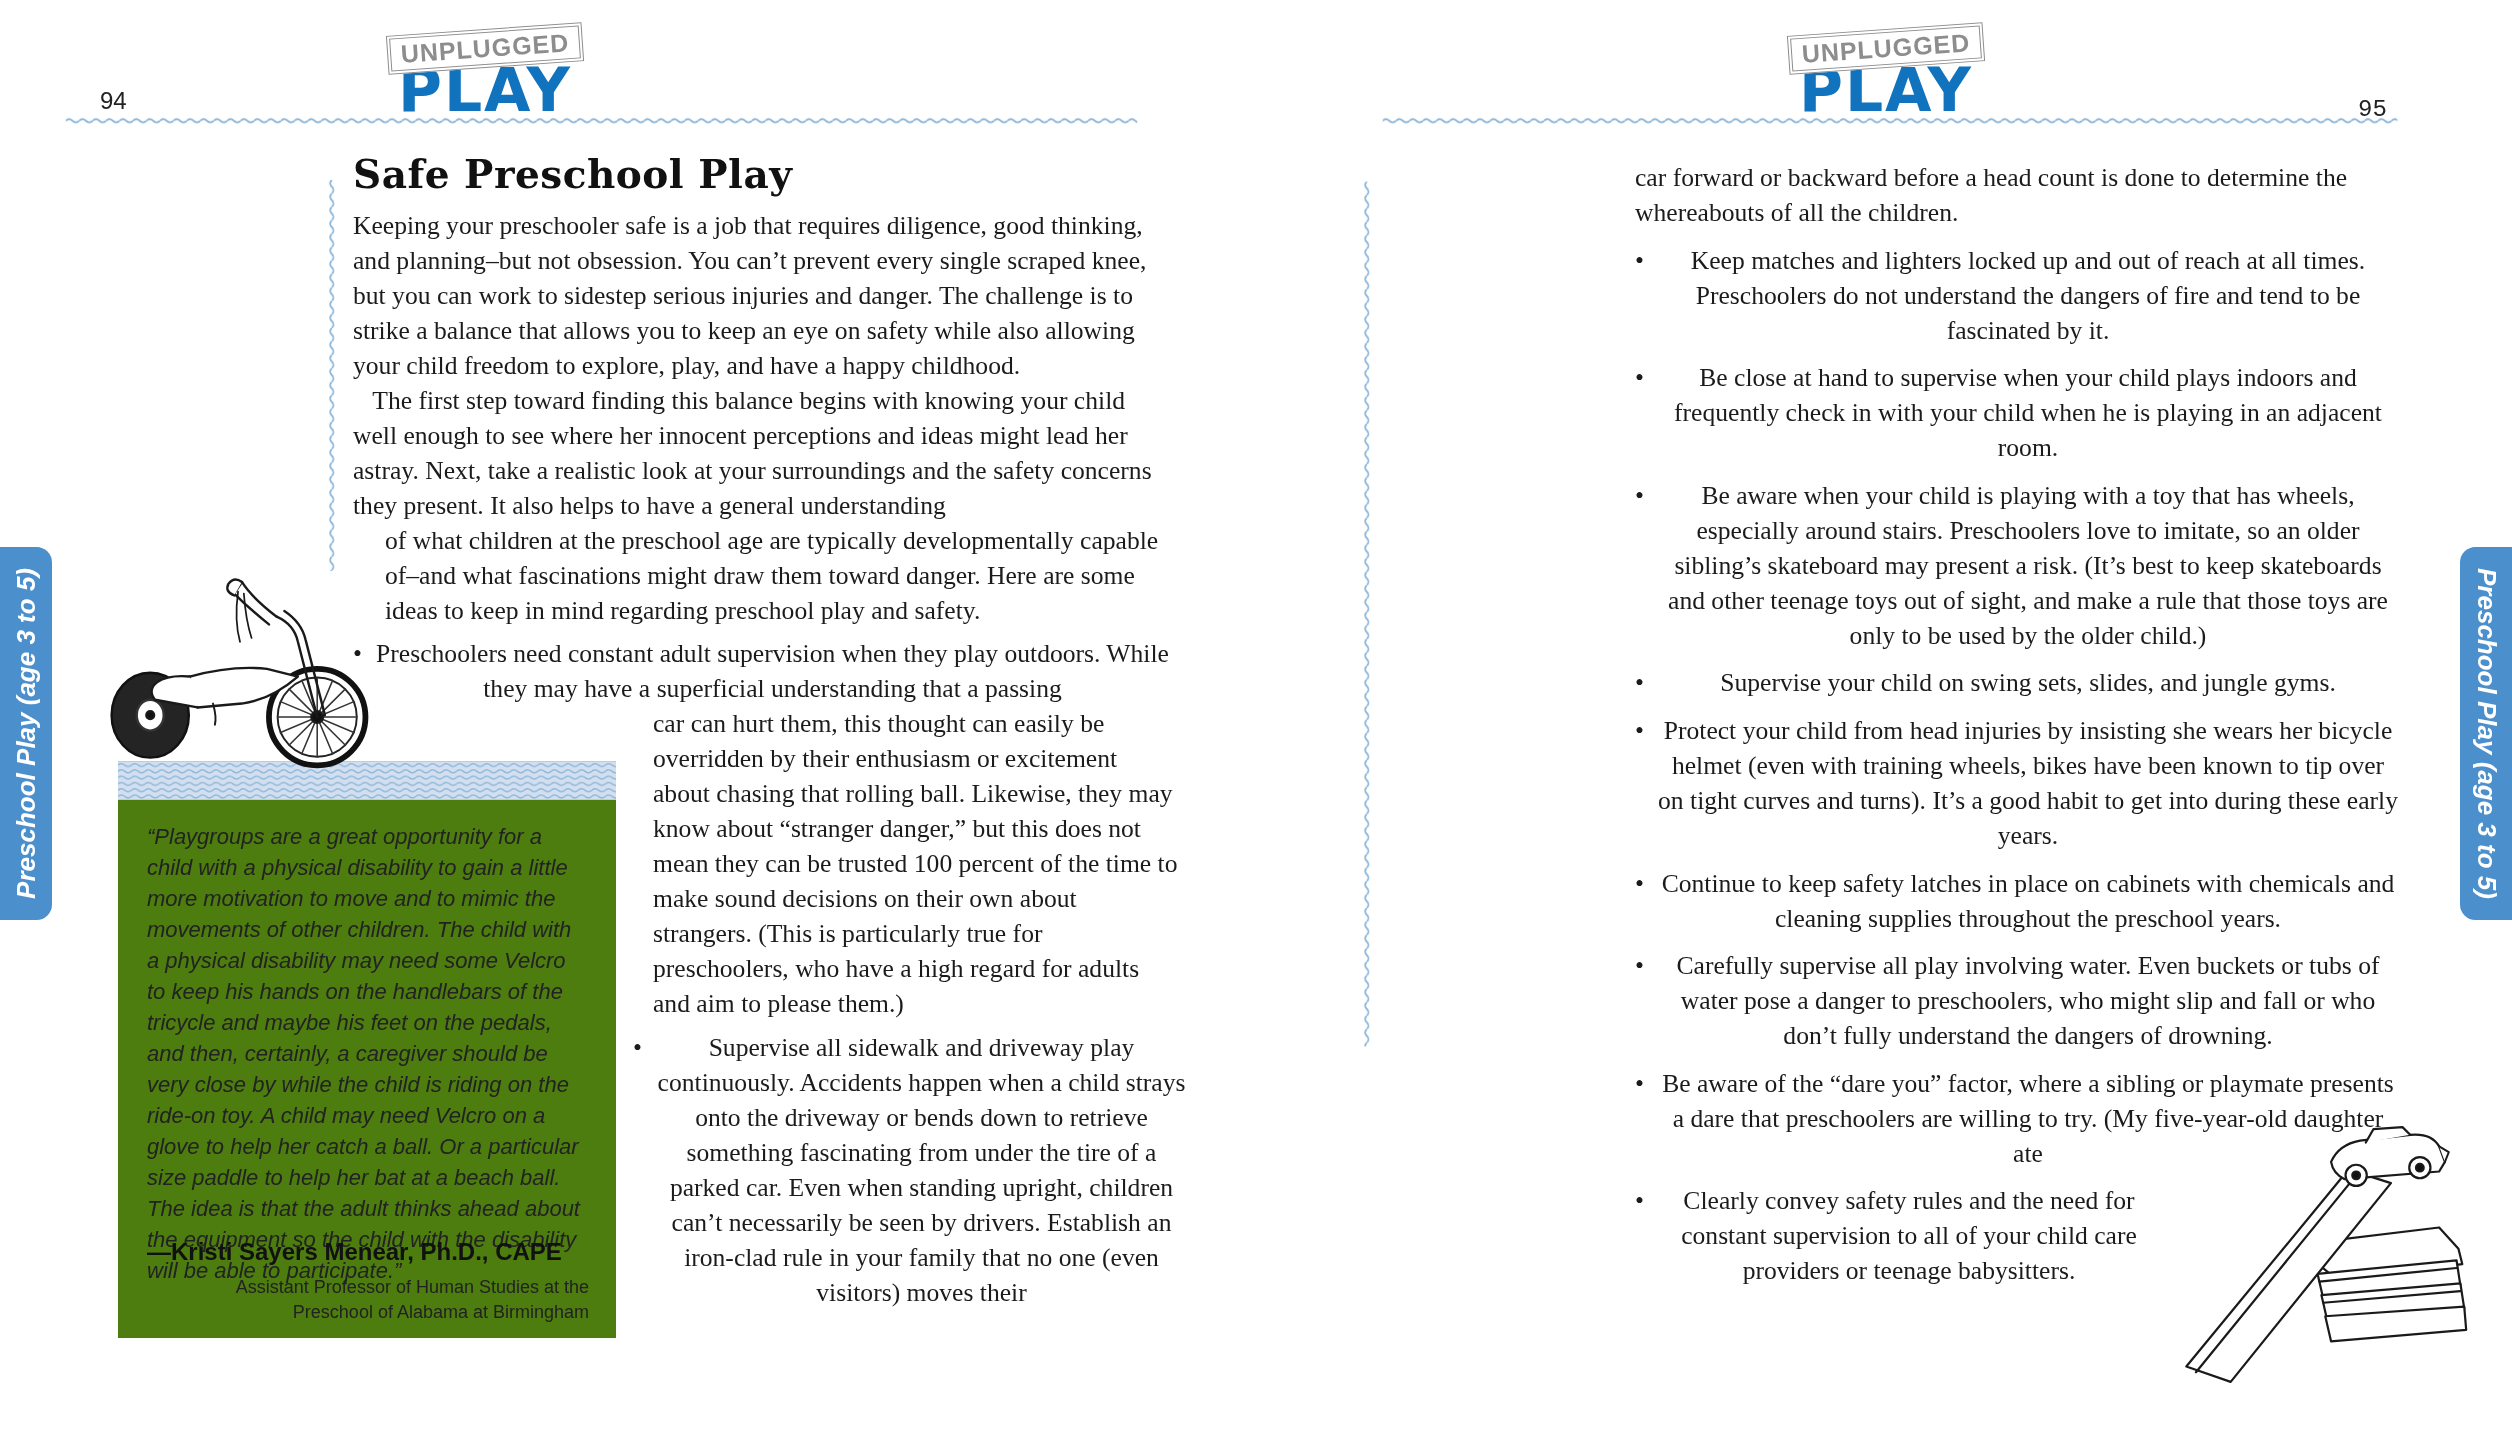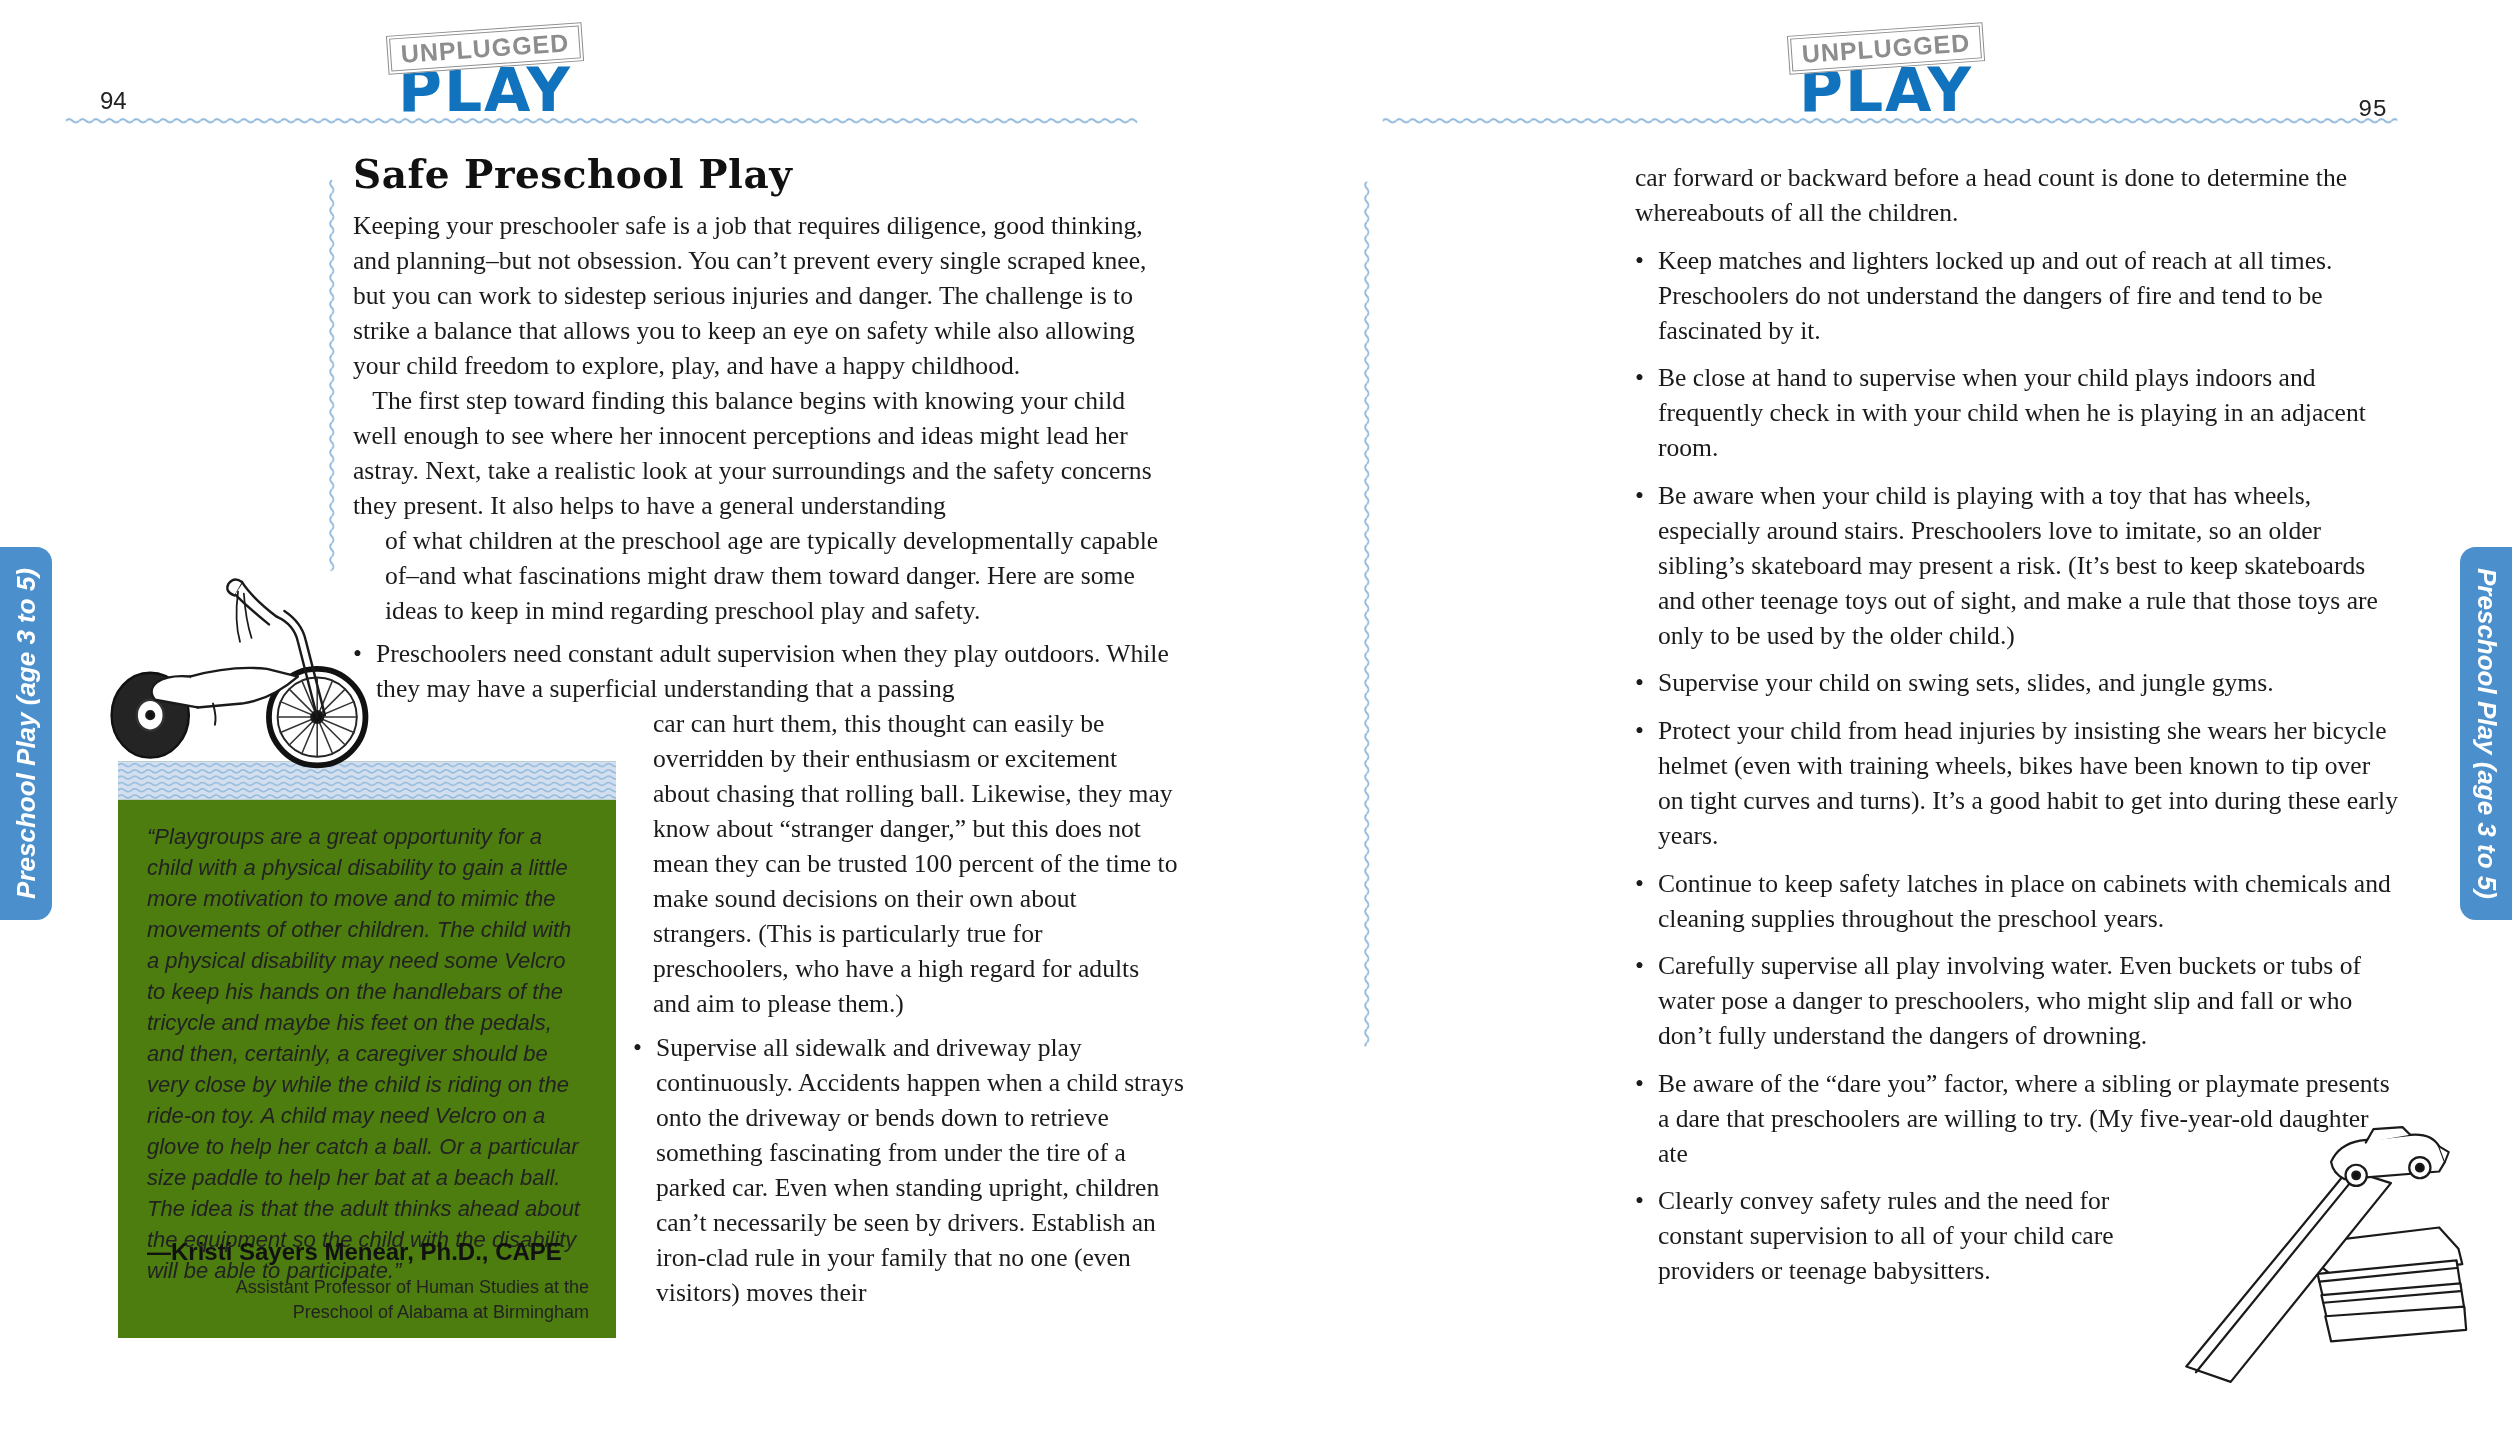--- a/index.html
+++ b/index.html
@@ -35,21 +35,21 @@
   #tab-left span{transform:rotate(180deg);}
 
   
   .bodytext{font-size:25.6px;line-height:35px;text-align:left;}
   #left-column{position:absolute;left:353px;top:153px;width:816px;}
   .headline{font-family:"DejaVu Serif",serif;font-weight:bold;font-size:39px;line-height:43px;
             letter-spacing:0.5px;margin-bottom:11.6px;color:#111;}
   .p{margin:0;}
   .indent-first{text-indent:19.3px;}
   #para2b{padding-left:32px;width:785px;}
-  .bullet{position:relative;padding-left:23px;}
+  .bullet{position:relative;padding-left:23px;text-align:center;}
   .bullet::before{content:"\2022";position:absolute;left:0;top:0;}
   #bullet1a{margin-top:8.7px;}
   #bullet1b{margin-left:300px;width:527px;}
   #bullet2{margin-top:8.7px;margin-left:280px;width:531px;}
 
   
   #quotebox{position:absolute;left:118px;top:761px;width:498px;height:577px;background:#4d7c0f;}
   #quotebox .waveband{position:absolute;left:0;top:0;}
   #quotebox .qtext{position:absolute;left:29px;top:60px;width:440px;
       font-family:"Liberation Sans",sans-serif;font-style:italic;font-size:22px;line-height:31px;color:#222;}

